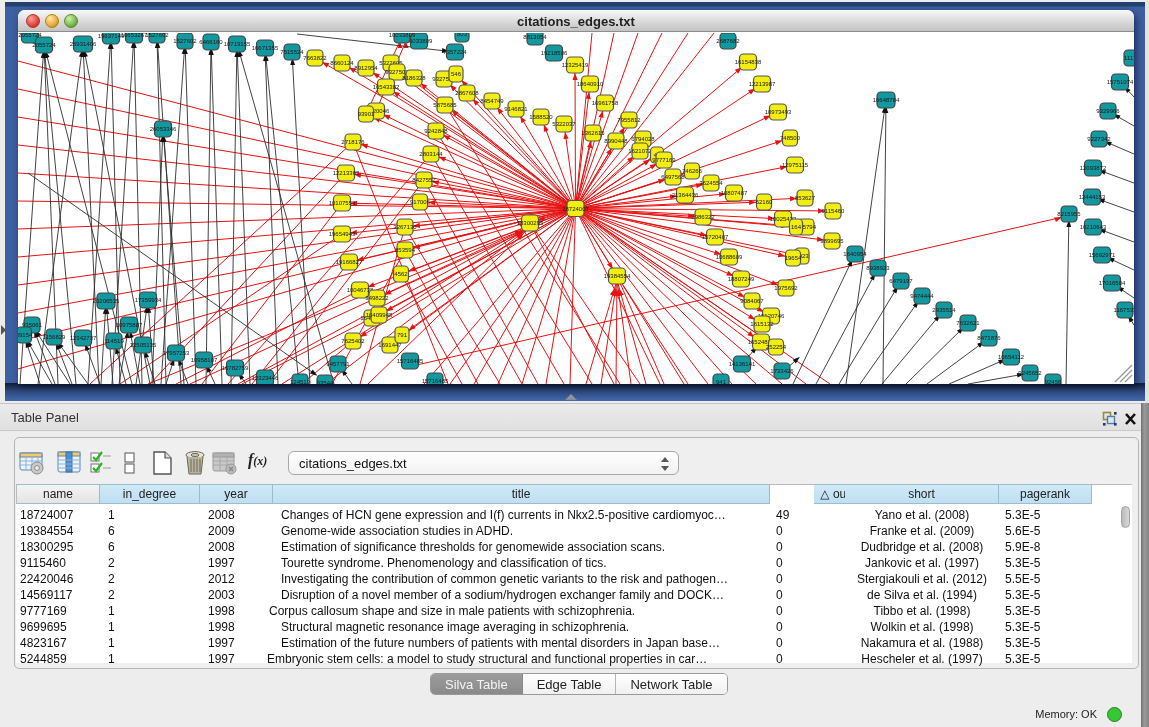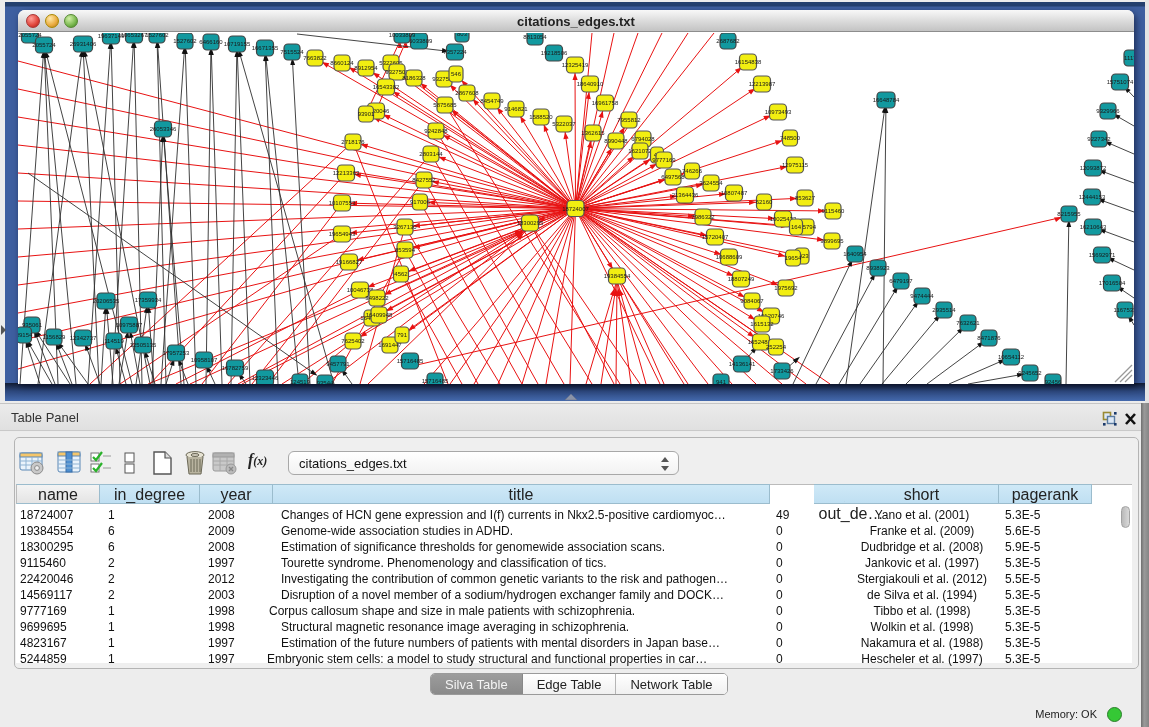--- a/index.html
+++ b/index.html
@@ -22,21 +22,21 @@
   background:linear-gradient(#ebebeb,#e0e0e0); border-top:1px solid #c5c5c5;
   border-bottom:1px solid #c9c9c9; }
 #tpbar .t { position:absolute; left:11px; top:6px; font-size:13px; color:#333; }
 #panelbody { position:absolute; left:0; top:432px; width:1141px; height:295px; background:#ededed; }
 #innerframe { position:absolute; left:14px; top:437px; width:1125px; height:232px;
   border:1px solid #b4b4b4; border-radius:5px; background:#efefef; }
 #tablewrap { position:absolute; left:16px; top:484px; width:1116px; height:179px;
   background:#fff; border-top:1px solid #bbb; }
 .hdr { position:absolute; top:484px; height:20px; background:linear-gradient(#cfe9f7,#bfdff2);
   border-right:1px solid #9bbccd; border-top:1px solid #9bbccd; border-bottom:1px solid #9bbccd;
-  font-size:16px; color:#222; text-align:center; line-height:19px; }
+  font-size:12px; color:#222; text-align:center; line-height:19px; }
 .trow { position:absolute; height:16px; font-size:12px; color:#111; }
 .trow span { position:absolute; top:0; white-space:nowrap; }
 .trow span.ctr { text-align:center; }
 #vscroll { position:absolute; left:1121px; top:506px; width:9px; height:22px;
   background:linear-gradient(90deg,#b9b9b9,#d9d9d9); border:1px solid #a2a2a2; border-radius:5px; }
 #tabs { position:absolute; left:430px; top:673px; height:22px; display:flex;
   border:1px solid #9a9a9a; border-radius:5px; overflow:hidden; background:#fff; }
 #tabs div { padding:0 14px; font-size:13px; line-height:21px; color:#222;
   background:linear-gradient(#ffffff,#f0f0f0); border-right:1px solid #b5b5b5; }
 #tabs div.sel { background:linear-gradient(#9c9c9c,#8a8a8a); color:#f4f4f4;
@@ -818,40 +818,40 @@
 <div class="hdr" style="left:273px;width:497px;">title</div>
 <div class="hdr" style="left:814px;width:75px;">△ out_de…</div>
 <div class="hdr" style="left:845px;width:154px;">short</div>
 <div class="hdr" style="left:999px;width:93px;">pagerank</div>
 <div class="trow" style="top:508px">
 <span style="left:20px">18724007</span>
     <span style="left:108px">1</span>
 <span style="left:208px">2008</span>
     <span style="left:281px">Changes of HCN gene expression and I(f) currents in Nkx2.5-positive cardiomyoc…</span>
 <span style="left:776px">49</span>
-    <span class="ctr" style="left:845px;width:154px">Yano et al. (2001)</span>
+    <span class="ctr" style="left:845px;width:154px">Yano et al. (2008)</span>
 <span style="left:1005px">5.3E-5</span>
   </div>
 <div class="trow" style="top:524px">
 <span style="left:20px">19384554</span>
     <span style="left:108px">6</span>
 <span style="left:208px">2009</span>
     <span style="left:281px">Genome-wide association studies in ADHD.</span>
 <span style="left:776px">0</span>
     <span class="ctr" style="left:845px;width:154px">Franke et al. (2009)</span>
 <span style="left:1005px">5.6E-5</span>
   </div>
 <div class="trow" style="top:540px">
 <span style="left:20px">18300295</span>
     <span style="left:108px">6</span>
 <span style="left:208px">2008</span>
     <span style="left:281px">Estimation of significance thresholds for genomewide association scans.</span>
 <span style="left:776px">0</span>
     <span class="ctr" style="left:845px;width:154px">Dudbridge et al. (2008)</span>
-<span style="left:1005px">5.9E-5</span>
+<span style="left:1005px">5.9E-8</span>
   </div>
 <div class="trow" style="top:556px">
 <span style="left:20px">9115460</span>
     <span style="left:108px">2</span>
 <span style="left:208px">1997</span>
     <span style="left:281px">Tourette syndrome. Phenomenology and classification of tics.</span>
 <span style="left:776px">0</span>
     <span class="ctr" style="left:845px;width:154px">Jankovic et al. (1997)</span>
 <span style="left:1005px">5.3E-5</span>
   </div>

